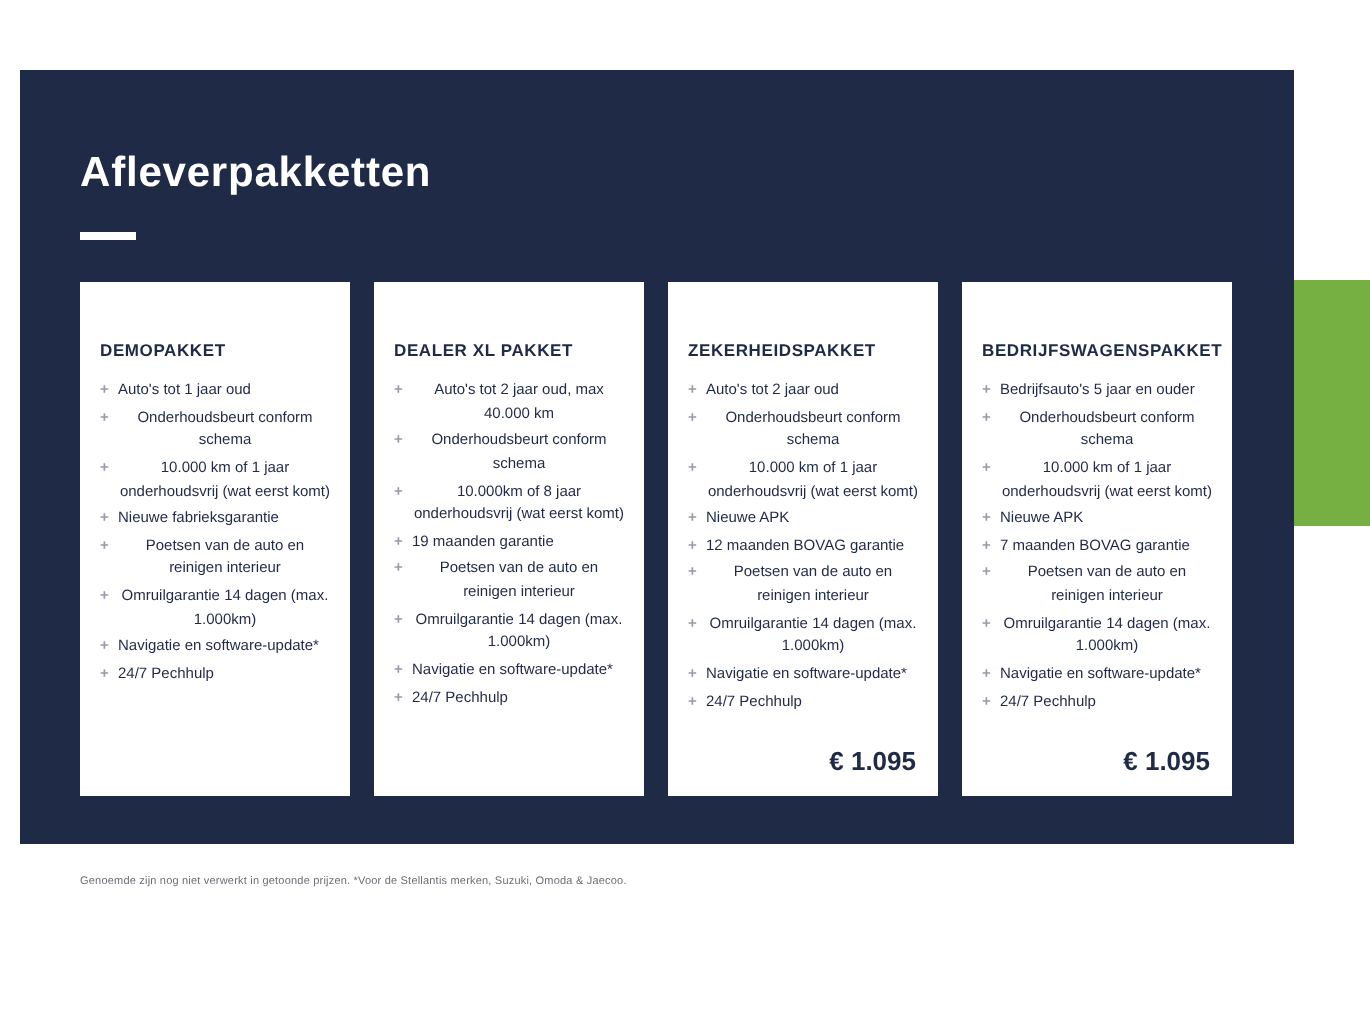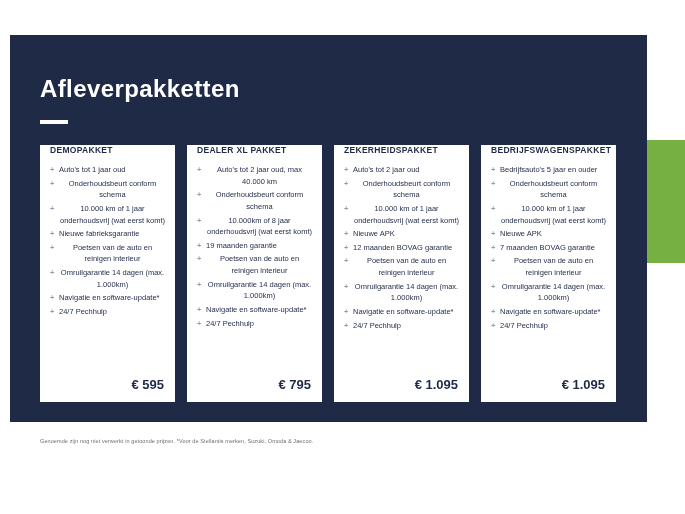--- a/index.html
+++ b/index.html
@@ -18,39 +18,39 @@
   }
   .navy-panel {
     position: absolute;
     left: 10px; top: 35px;
     width: 637px; height: 387px;
     background: #1f2a47;
     padding: 40px 30px 0 30px;
   }
   .page-title {
     color: #ffffff;
-    font-size: 24px;
+    font-size: 21px;
     font-weight: bold;
     letter-spacing: 0.4px;
   }
   .title-dash {
     width: 28px; height: 4px;
     background: #ffffff;
     margin-top: 17px;
   }
   .cards {
     display: flex;
     gap: 12px;
     margin-top: 21px;
   }
   .card {
     background: #ffffff;
     width: 135px;
     height: 257px;
-    padding: 0 9px 10px 10px;
+    padding: 29px 9px 10px 10px;
     display: flex;
     flex-direction: column;
   }
   .card-title {
     color: #1f2a47;
     font-size: 8.5px;
     font-weight: bold;
     letter-spacing: 0.3px;
     margin-bottom: 9px;
   }
@@ -133,21 +133,20 @@
           </li>
           <li class="feature">
             <span class="plus">+</span>
             <span class="ftext">Navigatie en software-update*</span>
           </li>
           <li class="feature">
             <span class="plus">+</span>
             <span class="ftext">24/7 Pechhulp</span>
           </li>
         </ul>
-      <div class="price">€ 595</div>
     </div>
 
     <div class="card">
       <div class="card-title">DEALER XL PAKKET</div>
       <ul class="features">
           <li class="feature">
             <span class="plus">+</span>
             <span class="ftext">Auto's tot 2 jaar oud, max 40.000 km</span>
           </li>
           <li class="feature">
@@ -172,21 +171,20 @@
           </li>
           <li class="feature">
             <span class="plus">+</span>
             <span class="ftext">Navigatie en software-update*</span>
           </li>
           <li class="feature">
             <span class="plus">+</span>
             <span class="ftext">24/7 Pechhulp</span>
           </li>
         </ul>
-      <div class="price">€ 795</div>
     </div>
 
     <div class="card">
       <div class="card-title">ZEKERHEIDSPAKKET</div>
       <ul class="features">
           <li class="feature">
             <span class="plus">+</span>
             <span class="ftext">Auto's tot 2 jaar oud</span>
           </li>
           <li class="feature">

